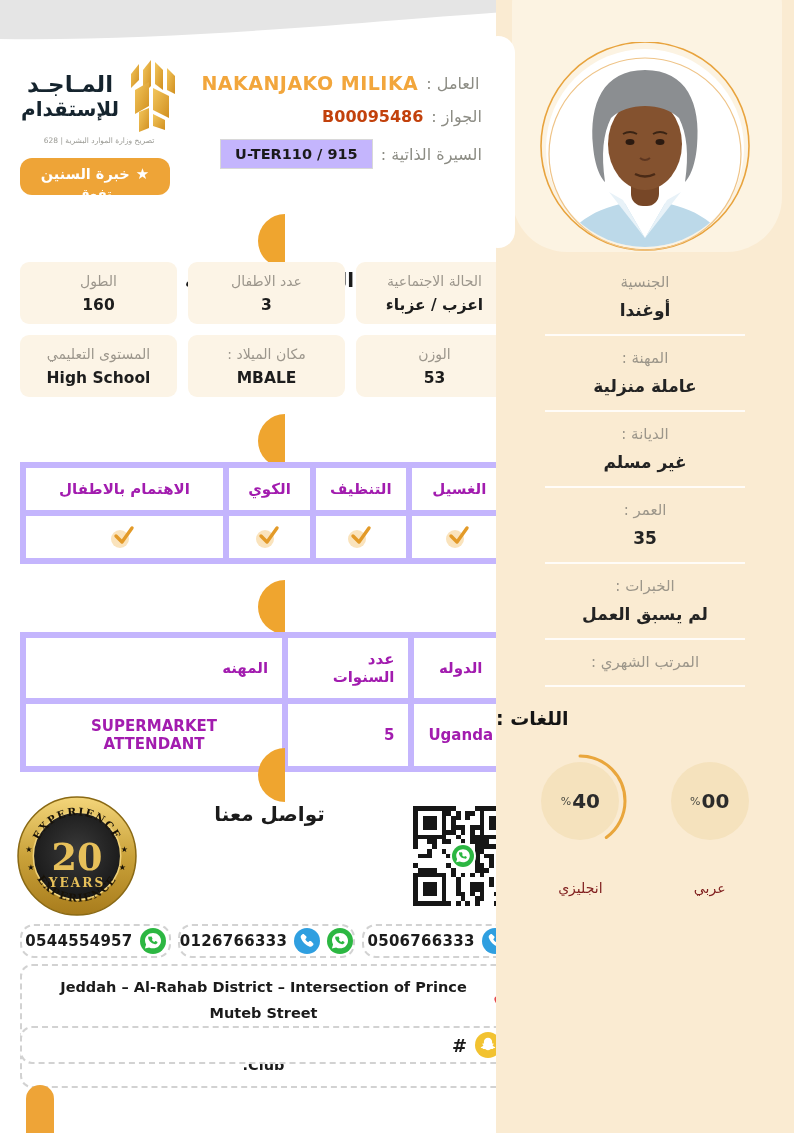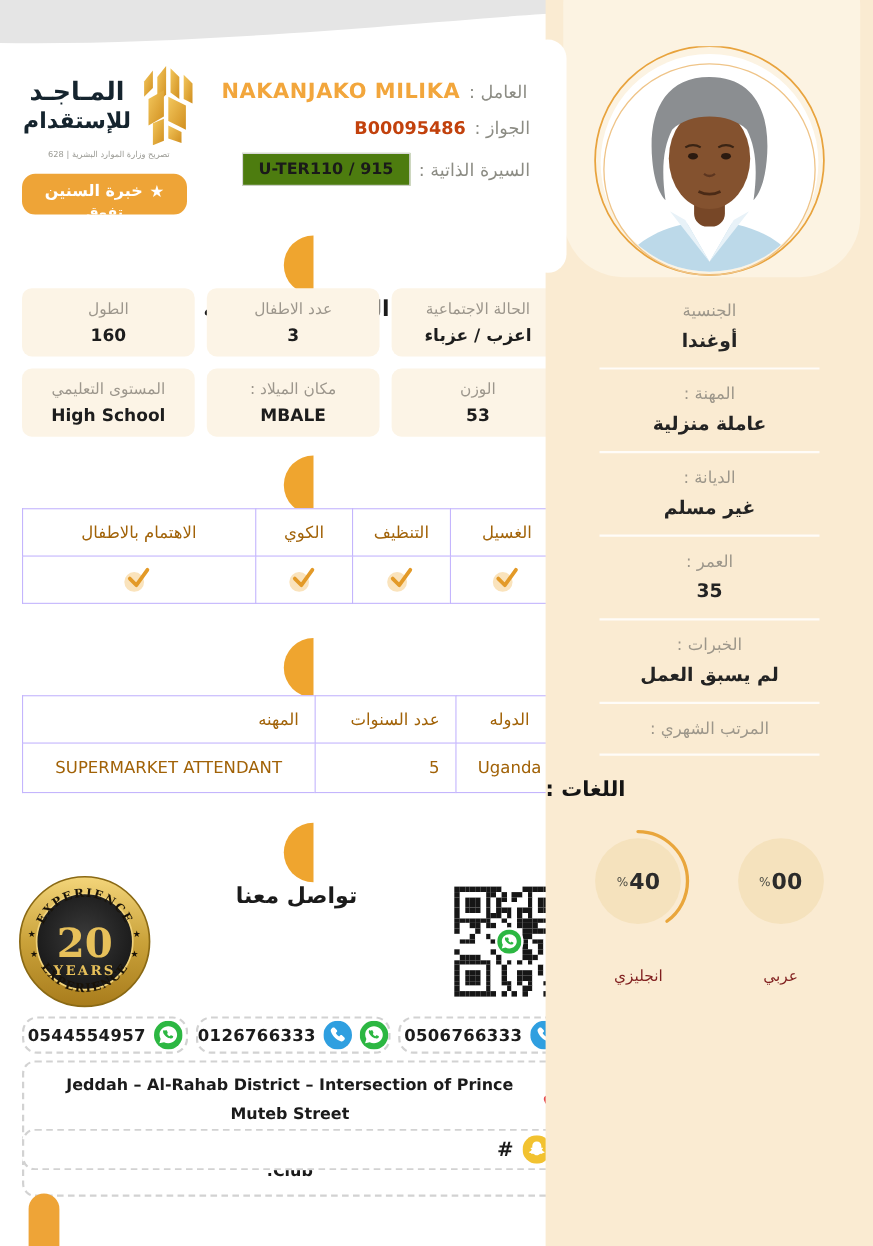--- a/index.html
+++ b/index.html
@@ -21,40 +21,40 @@
   .hdr-badge .b1 { display:flex; direction:rtl; align-items:center; justify-content:center; gap:6px;
     font-size:14.5px; font-weight:bold; margin-top:7px; }
   .hdr-badge .b1 .star { font-size:15px; }
   .hdr-badge .b2 { font-size:13px; font-weight:bold; margin-top:3px; }
 
   .info-block { position:absolute; top:72px; right:10px; direction:rtl; text-align:right; }
   .info-row { margin-bottom:13px; display:flex; direction:rtl; align-items:center; justify-content:flex-start; gap:8px; }
   .info-label { color:#8C8C84; font-size:16px; }
   .worker-name { color:#F2A63C; font-size:19px; font-weight:bold; letter-spacing:.5px; }
   .passport-val { color:#c2410c; font-size:16px; font-weight:bold; }
-  .cv-box { border:1px solid #d8d8d8; background:#4d7c0f; padding:6px 14px; font-size:14.5px; font-weight:bold;
+  .cv-box { border:1px solid #d8d8d8; background:#c4b5fd; padding:6px 14px; font-size:14.5px; font-weight:bold;
     color:#1a1a1a; direction:ltr;text-align:center; }
 
   
   .sec { position:absolute; left:20px; right:0; height:54px; display:flex; direction:rtl; align-items:center;flex-direction:column; }
   .halfdisc { width:27px; height:54px; background:#EFA52F; border-radius:54px 0 0 54px; flex:0 0 auto; }
   .sec-title { font-size:20px; font-weight:bold; color:#1b1b1b; margin:0 10px 0 6px; }
   .sec-line { flex:1; height:3px; background:#EBA43C; border-radius:2px; margin-left:4px; }
 
   
   .cards { position:absolute; top:262px; left:20px; right:10px; display:grid; direction:rtl;
     grid-template-columns:repeat(3,1fr); gap:11px; }
   .card { background:#FCF4E6; border-radius:9px; text-align:center; padding:9px 4px 10px; }
   .card .lbl { color:#9C968C; font-size:14px; line-height:1.5; }
   .card .val { color:#1d1d1d; font-weight:bold; font-size:15.5px; margin-top:4px; }
 
   
   table.tbl { position:absolute; left:20px; right:10px; width:493px; border-collapse:collapse; direction:rtl;
     background:#fff; }
-  .tbl th, .tbl td { border:1px solid #c4b5fd; font-weight:normal; color:#a16207; }
+  .tbl th, .tbl td { border:6px solid #c4b5fd; font-weight:bold; color:#a21caf; }
   .tbl th { font-size:15px; padding:12px 14px; }
   .tbl td { font-size:15px; padding:8px 14px; }
   .tc { text-align:center; }
   .tr-start { text-align:right; }
   .skills-tbl { top:462px; }
   .exp-tbl { top:632px; }
   .check-wrap { position:relative; display:inline-block; width:26px; height:24px; }
   .check-halo { position:absolute; left:0; bottom:0; width:18px; height:18px; border-radius:50%; background:#FAE3BC; }
   .check-wrap svg { position:relative; }
 

